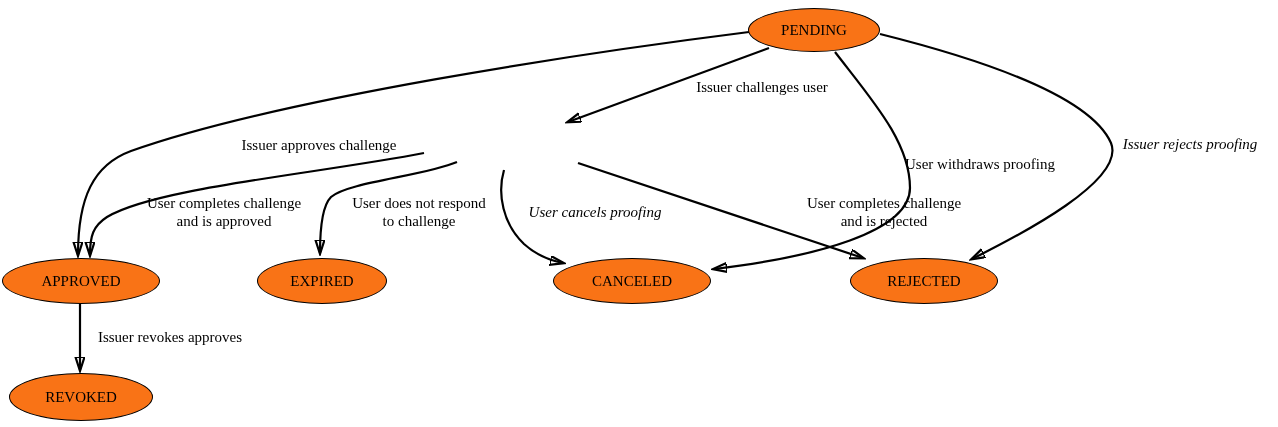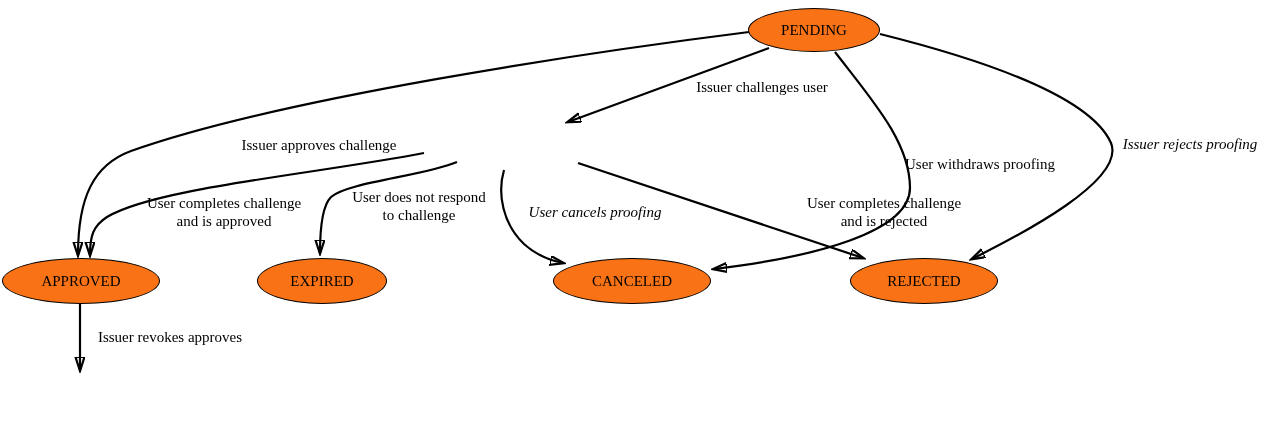--- a/index.html
+++ b/index.html
@@ -72,27 +72,30 @@
   </div>
   <div class="node" style="left:257px; top:258px; width:130px; height:46px;">
     <span>EXPIRED</span>
   </div>
   <div class="node" style="left:553px; top:258px; width:158px; height:46px;">
     <span>CANCELED</span>
   </div>
   <div class="node" style="left:850px; top:258px; width:148px; height:46px;font-family:Liberation Serif, serif;">
     <span>REJECTED</span>
   </div>
+  <div class="node" style="left:9px;   top:373px; width:144px; height:48px;">
+    <span>REVOKED</span>
+  </div>
 
   <div class="edge-label" style="left:762px;  top:87px;">Issuer challenges user</div>
   <div class="edge-label" style="left:319px;  top:145px;">Issuer approves challenge</div>
   <div class="edge-label" style="left:980px;  top:144px;margin-top:20px;">User withdraws proofing</div>
   <div class="edge-label" style="left:1190px; top:144px;font-style:italic;">Issuer rejects proofing</div>
   <div class="edge-label" style="left:224px;  top:212px;">User completes challenge
 and is approved</div>
-  <div class="edge-label" style="left:419px;  top:206px;">User does not respond
+  <div class="edge-label" style="left:419px;  top:212px;">User does not respond
 to challenge</div>
   <div class="edge-label" style="left:595px;  top:212px;font-style:italic;">User cancels proofing</div>
   <div class="edge-label" style="left:884px;  top:212px;">User completes challenge
 and is rejected</div>
   <div class="edge-label" style="left:170px;  top:337px;">Issuer revokes approves</div>
 
 </div>
 
 </body></html>

